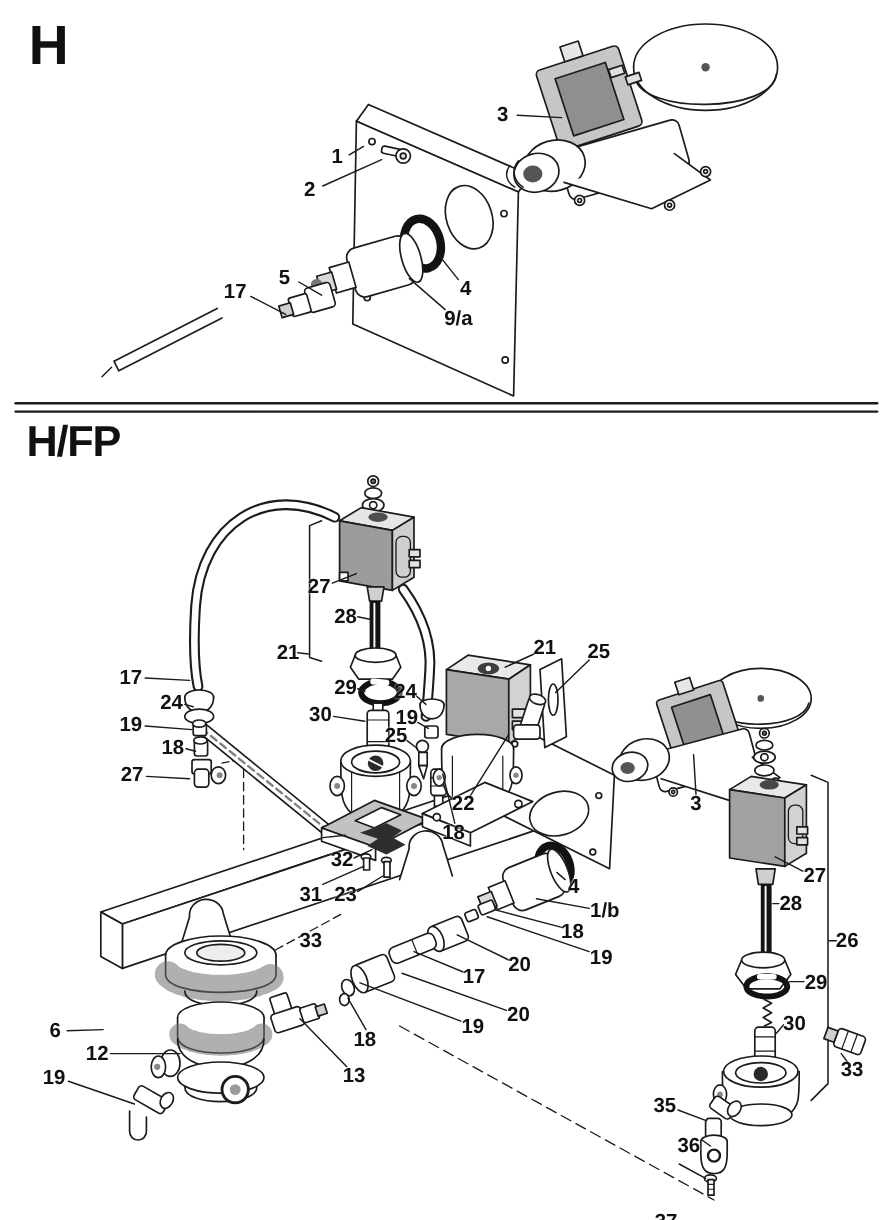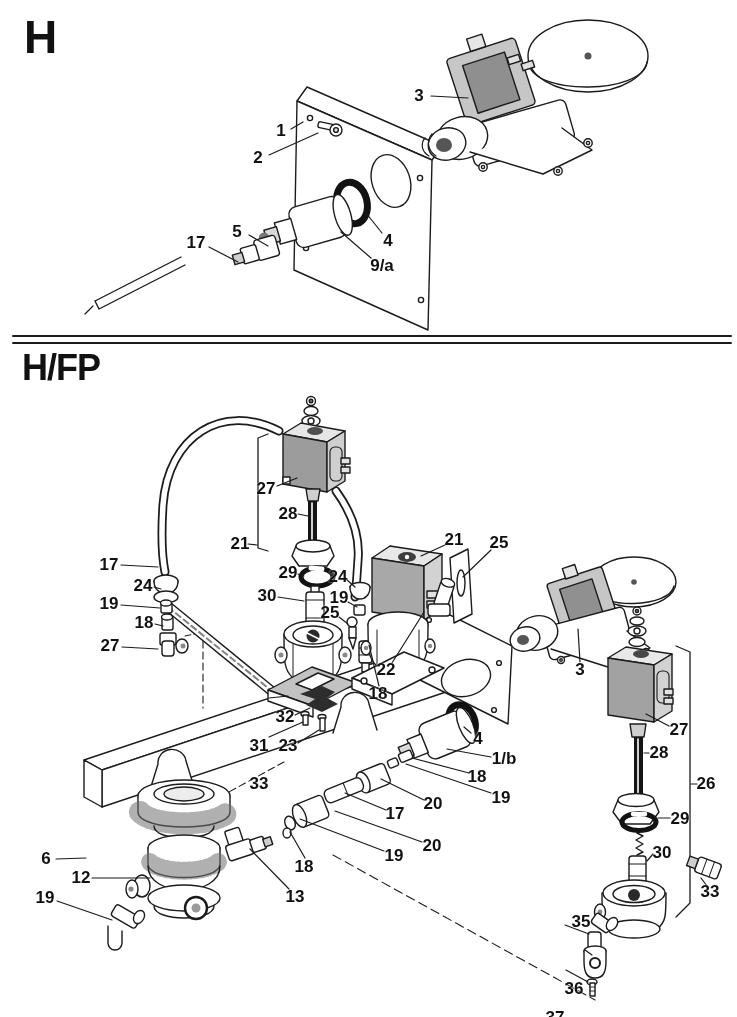--- a/index.html
+++ b/index.html
@@ -526,17 +526,17 @@
       <div class="callout" style="left: 432px; top: 846px;">20</div>
       <div class="callout" style="left: 394px; top: 856px;">19</div>
       <div class="callout" style="left: 304px; top: 867px;">18</div>
       <div class="callout" style="left: 580px; top: 670px;">3</div>
       <div class="callout" style="left: 679px; top: 730px;">27</div>
       <div class="callout" style="left: 659px; top: 753px;">28</div>
       <div class="callout" style="left: 706px; top: 784px;">26</div>
       <div class="callout" style="left: 680px; top: 819px;">29</div>
       <div class="callout" style="left: 662px; top: 853px;">30</div>
       <div class="callout" style="left: 710px; top: 892px;">33</div>
-      <div class="callout" style="left: 554px; top: 922px; margin-left: 27px;">35</div>
-      <div class="callout" style="left: 574px; top: 989px;">36</div>
+      <div class="callout" style="left: 554px; top: 922px;">35</div>
+      <div class="callout" style="left: 574px; top: 955px;">36</div>
       <div class="callout" style="left: 555px; top: 1018px;">37</div>
     </div>
 </div>
 
 </body></html>

